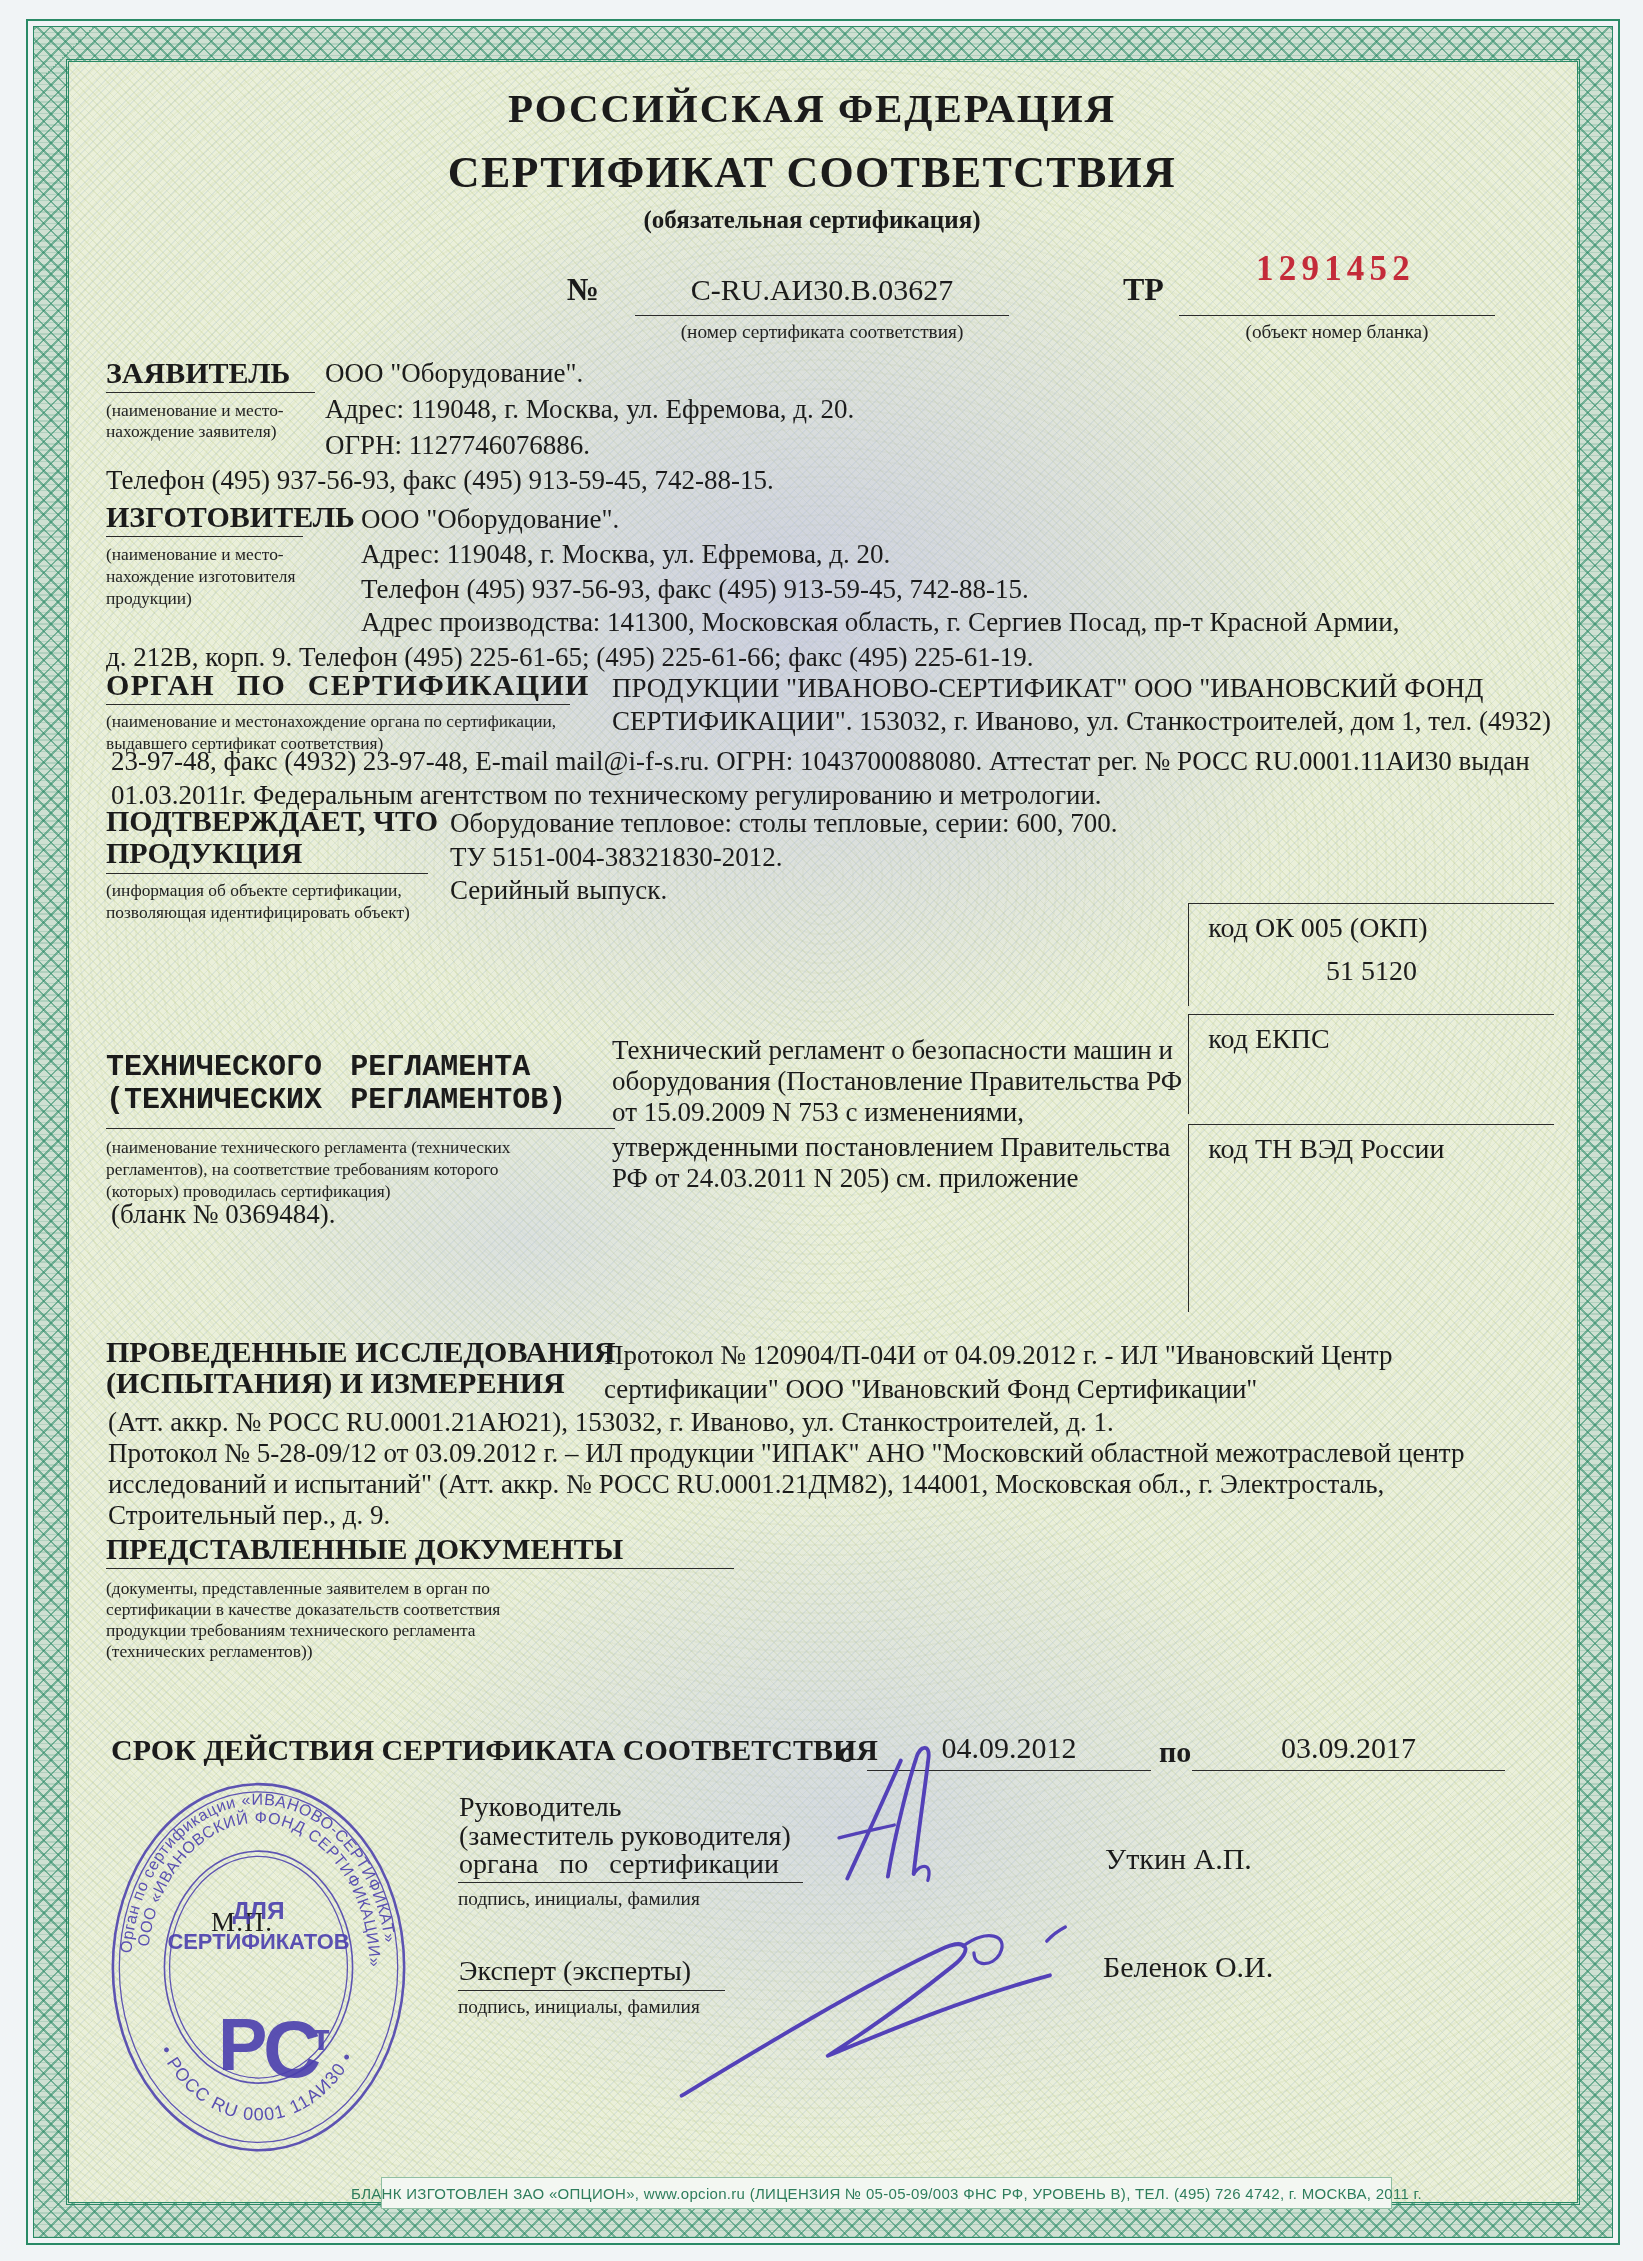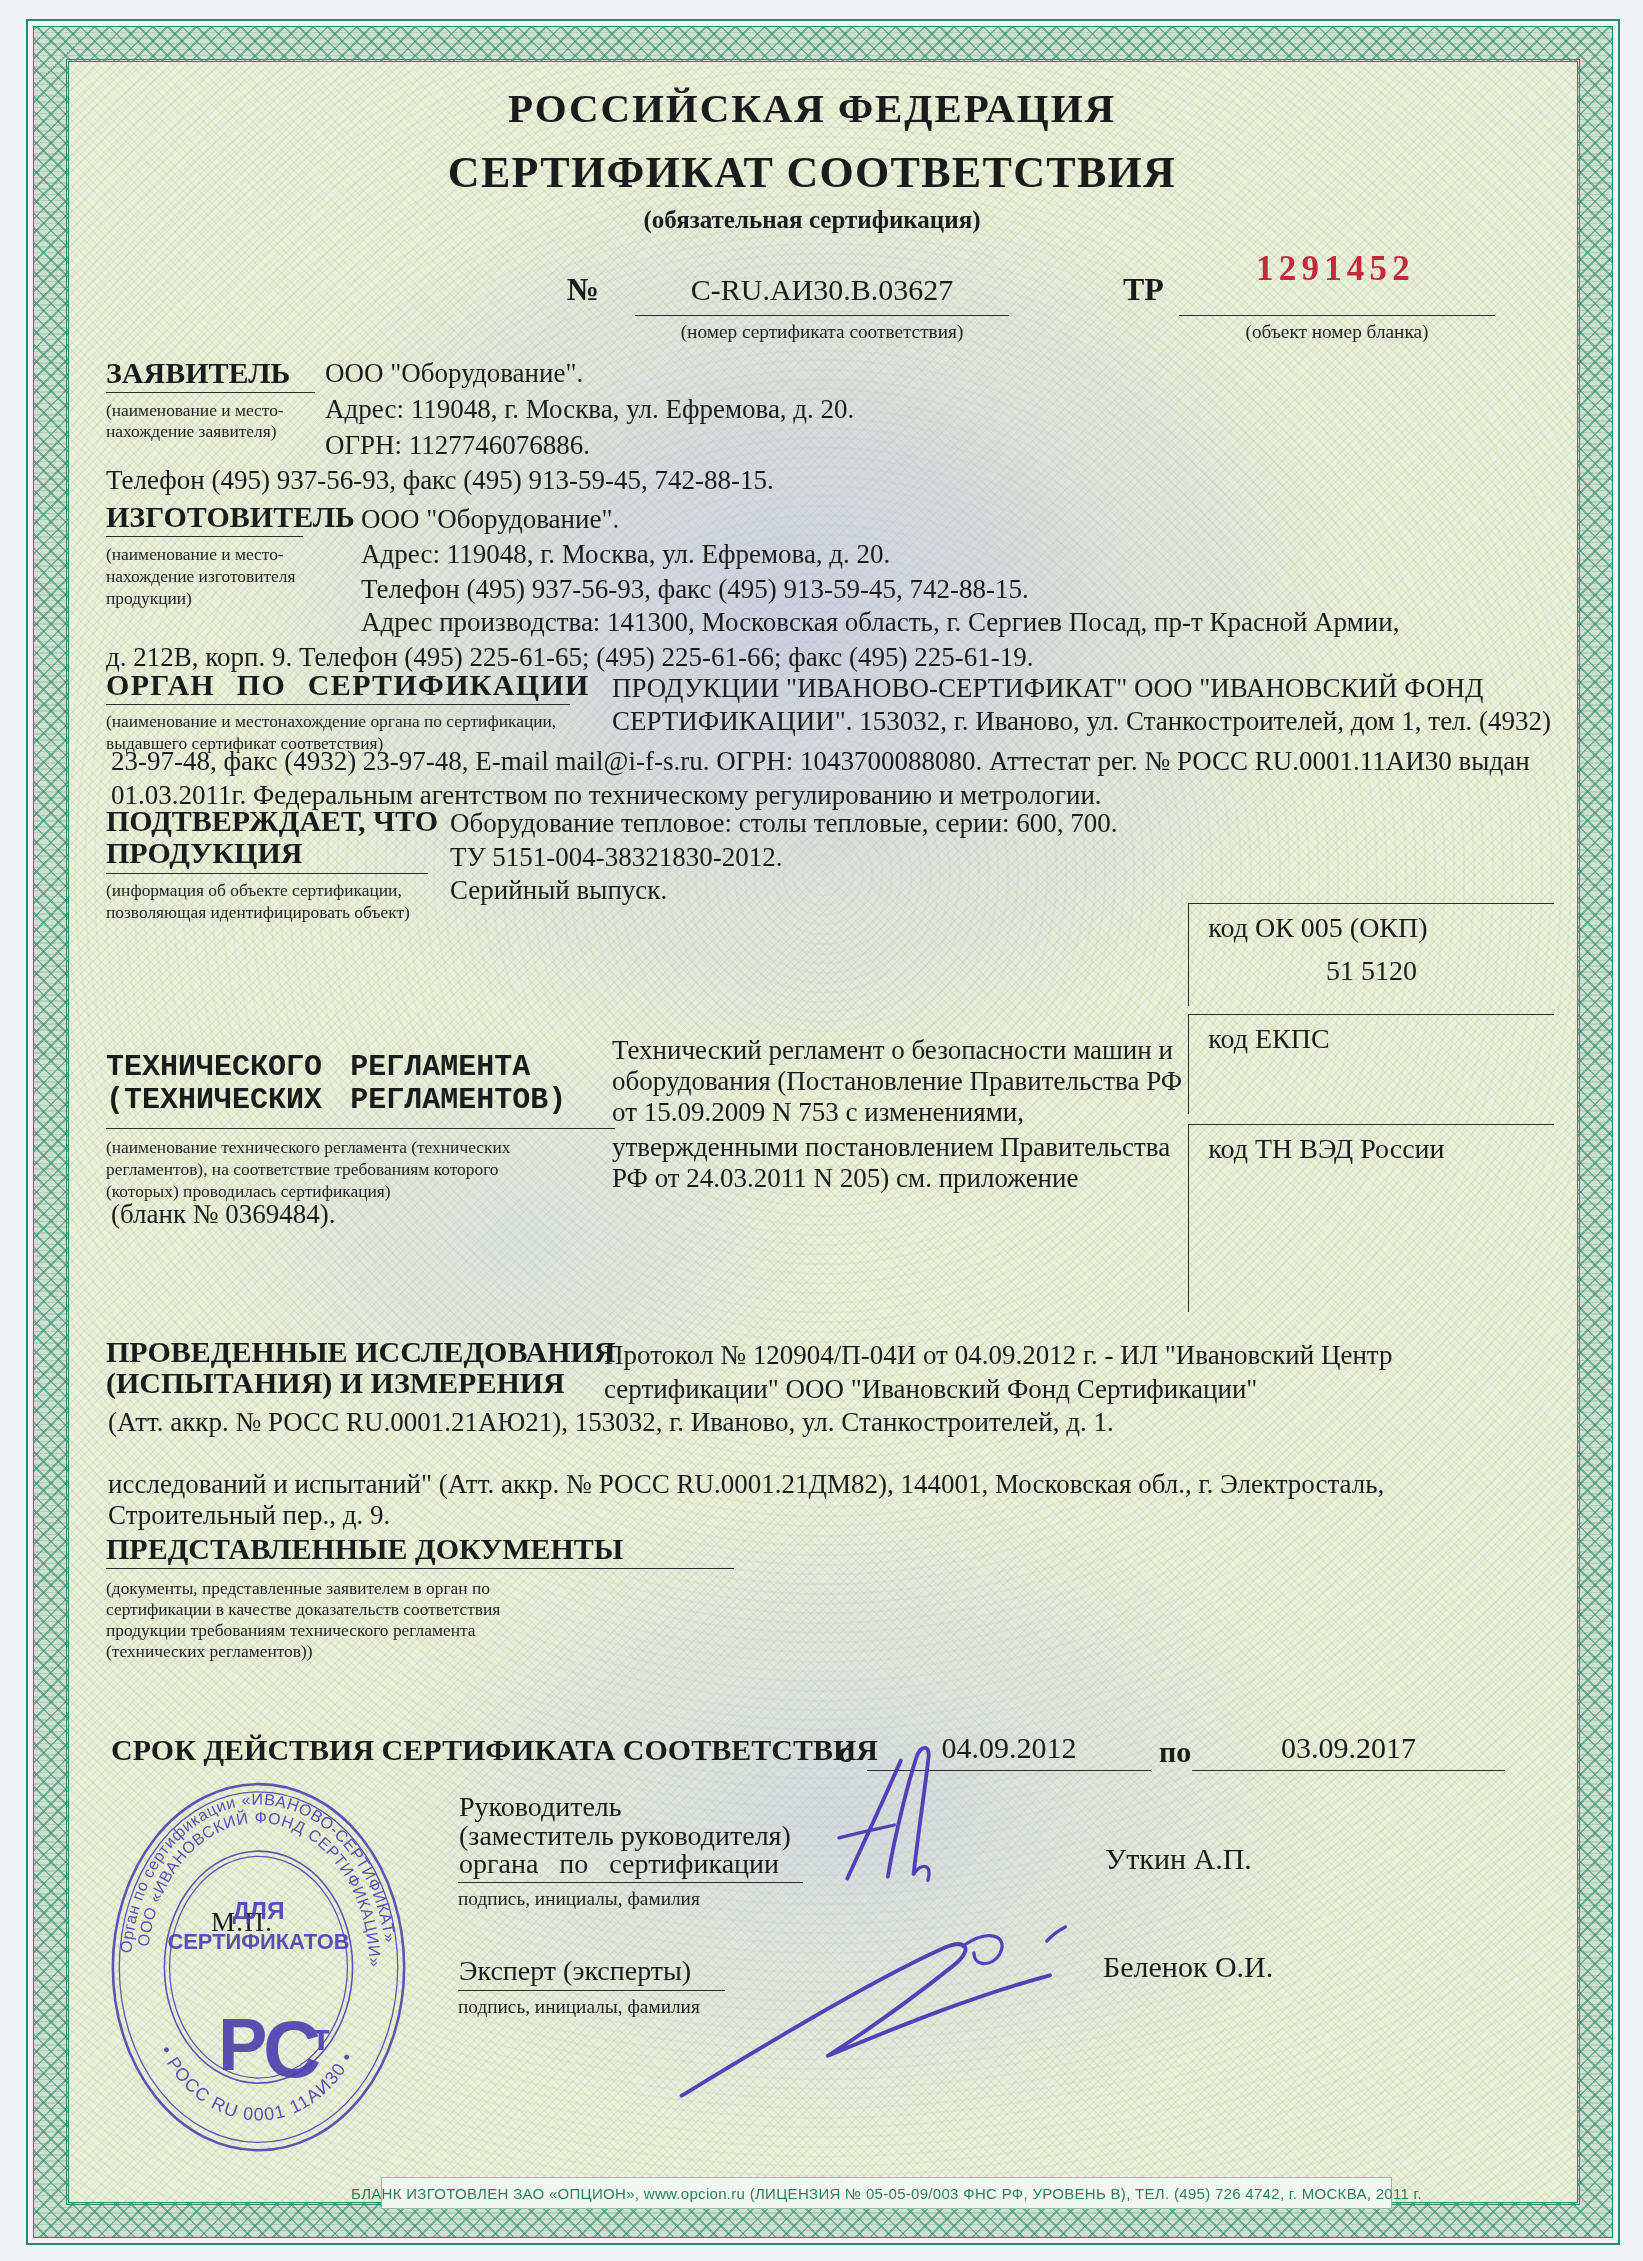--- a/index.html
+++ b/index.html
@@ -129,20 +129,21 @@
   <div class="abs body-t" style="left:612px;top:1066px;">оборудования (Постановление Правительства РФ</div>
   <div class="abs body-t" style="left:612px;top:1097px;">от 15.09.2009 N 753 с изменениями,</div>
   <div class="abs body-t" style="left:612px;top:1132px;">утвержденными постановлением Правительства</div>
   <div class="abs body-t" style="left:612px;top:1163px;">РФ от 24.03.2011 N 205) см. приложение</div>
 
   <div class="abs lbl" style="left:106px;top:1335px;">ПРОВЕДЕННЫЕ ИССЛЕДОВАНИЯ</div>
   <div class="abs lbl" style="left:106px;top:1366px;">(ИСПЫТАНИЯ) И ИЗМЕРЕНИЯ</div>
   <div class="abs body-t" style="left:604px;top:1340px;">Протокол № 120904/П-04И от 04.09.2012 г. - ИЛ "Ивановский Центр</div>
   <div class="abs body-t" style="left:604px;top:1374px;">сертификации" ООО "Ивановский Фонд Сертификации"</div>
   <div class="abs body-t" style="left:108px;top:1407px;">(Атт. аккр. № РОСС RU.0001.21АЮ21), 153032, г. Иваново, ул. Станкостроителей, д. 1.</div>
+  <div class="abs body-t" style="left:108px;top:1438px;">Протокол № 5-28-09/12 от 03.09.2012 г. – ИЛ продукции "ИПАК" АНО "Московский областной межотраслевой центр</div>
   <div class="abs body-t" style="left:108px;top:1469px;">исследований и испытаний" (Атт. аккр. № РОСС RU.0001.21ДМ82), 144001, Московская обл., г. Электросталь,</div>
   <div class="abs body-t" style="left:108px;top:1500px;">Строительный пер., д. 9.</div>
 
   <div class="abs lbl" style="left:106px;top:1532px;">ПРЕДСТАВЛЕННЫЕ ДОКУМЕНТЫ</div>
   <div class="rule" style="left:106px;top:1568px;width:628px;"></div>
   <div class="abs cap" style="left:106px;top:1578px;">(документы, представленные заявителем в орган по</div>
   <div class="abs cap" style="left:106px;top:1599px;">сертификации в качестве доказательств соответствия</div>
   <div class="abs cap" style="left:106px;top:1620px;">продукции  требованиям  технического  регламента</div>
   <div class="abs cap" style="left:106px;top:1641px;">(технических регламентов))</div>
 

